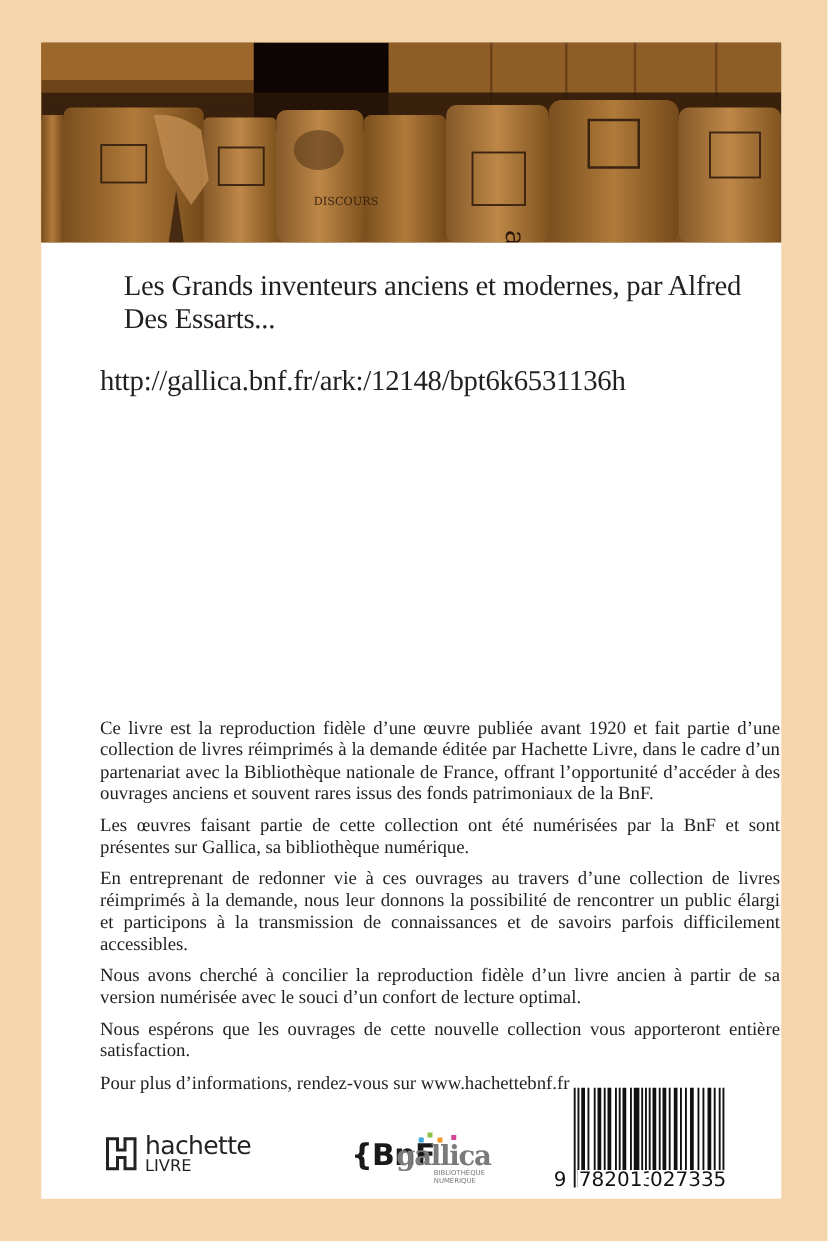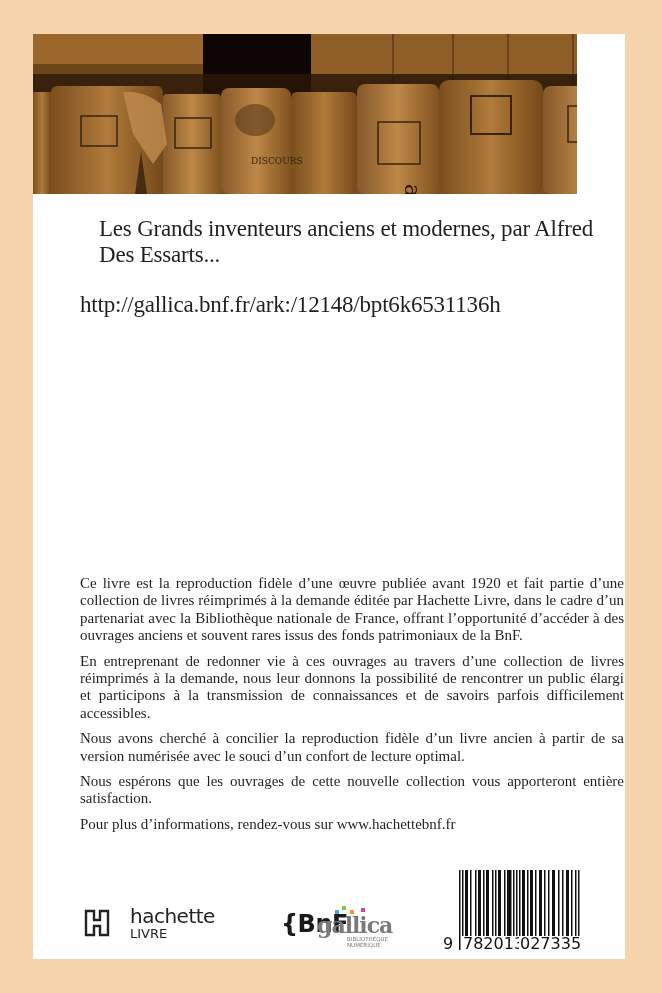--- a/index.html
+++ b/index.html
@@ -1,26 +1,26 @@
 <!DOCTYPE html>
 <html><head>
 <meta charset="utf-8">
 <style>
   html,body{margin:0;padding:0;}
   body{width:662px;height:993px;background:#F5D6AC;position:relative;overflow:hidden;font-family:"Liberation Serif","DejaVu Serif",serif;color:#231f20;}
   .panel{position:absolute;left:33px;top:34px;width:592px;height:925px;background:#ffffff;}
-  .banner{position:absolute;left:0;top:0;width:544px;height:160px;overflow:hidden;background:#8a5a22;}
+  .banner{position:absolute;left:0;top:0;width:592px;height:160px;overflow:hidden;background:#8a5a22;}
   .banner svg{display:block;}
   .title{position:absolute;left:47px;top:182px;width:520px;font-size:23px;line-height:26px;letter-spacing:-0.2px;margin-left:19px;}
   .url{position:absolute;left:47px;top:258px;font-size:23px;line-height:26px;letter-spacing:-0.2px;text-align:right;}
   .body-text{position:absolute;left:47px;top:541px;width:544px;font-size:15px;line-height:17.4px;text-align:justify;}
   .body-text p{margin:0 0 8px 0;}
   .logos{position:absolute;left:47px;top:866px;height:50px;width:340px;}
   .hachette{position:absolute;left:4px;top:6px;display:flex;align-items:center;}
-  .hachette-text{margin-left:20px;font-family:"DejaVu Sans","Liberation Sans",sans-serif;color:#222;line-height:1;}
+  .hachette-text{margin-left:6px;font-family:"DejaVu Sans","Liberation Sans",sans-serif;color:#222;line-height:1;}
   .hachette-text .h1{font-size:20px;letter-spacing:-0.5px;display:block;}
   .hachette-text .h2{font-size:13px;display:block;margin-top:1px;}
   .bnf{position:absolute;left:157px;top:10px;font-family:"DejaVu Sans","Liberation Sans",sans-serif;font-weight:bold;font-size:24px;color:#1a1a1a;letter-spacing:-0.5px;margin-left:44px;}
   .gallica{position:absolute;left:237px;top:4px;width:90px;height:46px;}
   .gallica-word{position:absolute;left:0;top:8px;font-family:"DejaVu Serif","Liberation Serif",serif;font-weight:bold;font-size:22px;color:#7a7a7a;letter-spacing:-1px;}
   .gallica-sub{position:absolute;left:30px;top:32px;font-family:"DejaVu Sans",sans-serif;font-size:5.5px;line-height:6px;color:#777;}
   .dot{position:absolute;width:4px;height:4px;}
   .barcode{position:absolute;left:416px;top:836px;width:148px;height:86px;}
   .barcode-digits{position:absolute;font-family:"DejaVu Sans","Liberation Sans",sans-serif;font-size:16px;color:#111;background:#fff;line-height:16px;}
 </style>
@@ -83,20 +83,21 @@
       <text x="218" y="130" font-family="DejaVu Serif, serif" font-size="9" fill="#3a2410">DISCOURS</text>
       <text x="372" y="150" font-family="DejaVu Serif, serif" font-size="22" fill="#2a1608" transform="rotate(90 372 150)">au</text>
     </svg>
   </div>
 
   <div class="title">Les Grands inventeurs anciens et modernes, par Alfred Des Essarts...</div>
   <div class="url">http://gallica.bnf.fr/ark:/12148/bpt6k6531136h</div>
 
   <div class="body-text">
     <p>Ce livre est la reproduction fidèle d’une œuvre publiée avant 1920 et fait partie d’une collection de livres réimprimés à la demande éditée par Hachette Livre, dans le cadre d’un partenariat avec la Bibliothèque nationale de France, offrant l’opportunité d’accéder à des ouvrages anciens et souvent rares issus des fonds patrimoniaux de la BnF.</p>
+    <p>Les œuvres faisant partie de cette collection ont été numérisées par la BnF et sont présentes sur Gallica, sa bibliothèque numérique.</p>
     <p>En entreprenant de redonner vie à ces ouvrages au travers d’une collection de livres réimprimés à la demande, nous leur donnons la possibilité de rencontrer un public élargi et participons à la transmission de connaissances et de savoirs parfois difficilement accessibles.</p>
     <p>Nous avons cherché à concilier la reproduction fidèle d’un livre ancien à partir de sa version numérisée avec le souci d’un confort de lecture optimal.</p>
     <p>Nous espérons que les ouvrages de cette nouvelle collection vous apporteront entière satisfaction.</p>
     <p>Pour plus d’informations, rendez-vous sur www.hachettebnf.fr</p>
   </div>
 
   <div class="logos">
     <div class="hachette">
       <svg width="26" height="28" viewBox="0 0 26 28">
         <path d="M2 2 H10 V11 H16 V2 H24 V26 H16 V17 H10 V26 H2 Z" fill="none" stroke="#222" stroke-width="2.4"></path>

